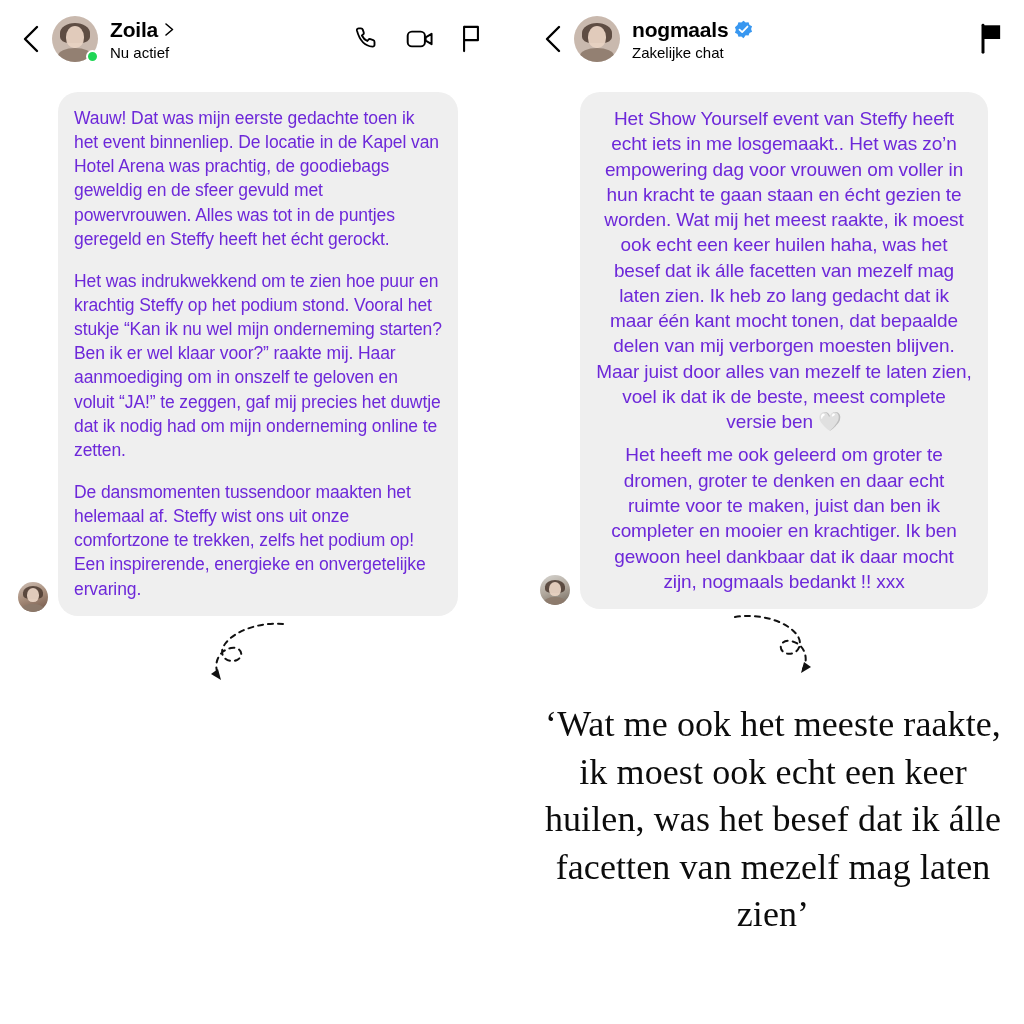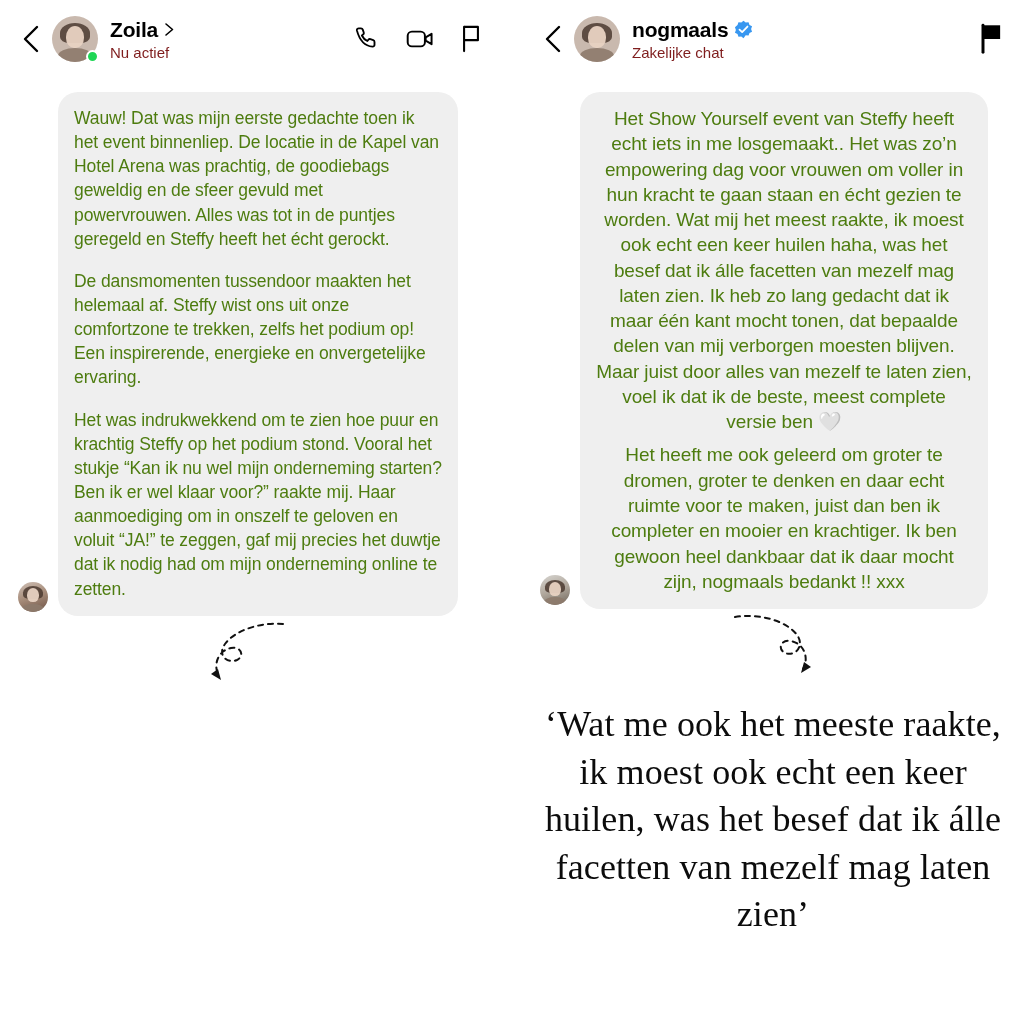--- a/index.html
+++ b/index.html
@@ -101,21 +101,21 @@
     white-space: nowrap;
   }
   .chev-right svg { display:block; }
   .verified {
     width: 19px; height: 19px;
     flex: 0 0 auto;
     display: block;
   }
   .substatus {
     font-size: 15px;
-    color: #7f1d1d;
+    color: #000000;
     margin-top: 2px;
     white-space: nowrap;
   }
   .header-actions {
     margin-left: auto;
     display: flex;
     align-items: center;
     gap: 22px;
   }
   .hicon { display: flex; align-items: center; justify-content: center; }
@@ -140,21 +140,21 @@
     margin-bottom: 4px;
   }
   .msg-avatar .ava-img { width: 30px; height: 30px; }
   .msg-avatar .ava-face { width: 12px; height: 14px; }
   .msg-avatar .ava-hair { width: 20px; height: 13px; }
   .msg-avatar .ava-body { width: 22px; height: 10px; }
   .bubble {
     background: #efefef;
     border-radius: 20px;
     padding: 14px 16px 15px 16px;
-    color: #4d7c0f;
+    color: #6d28d9;
     font-size: 17.5px;
     line-height: 1.38;
     letter-spacing: -0.1px;
     max-width: 400px;
   }
   .bubble p { margin: 0; }
   .bubble p + p { margin-top: 18px; }
   .bubble.wide { font-size: 19px; line-height: 1.33; max-width: 408px; text-align: center; }
 
   
@@ -236,22 +236,22 @@
       <div class="msg-row">
         <div class="msg-avatar">
           <div class="ava-img ava-a">
             <div class="ava-hair"></div>
             <div class="ava-face"></div>
             <div class="ava-body"></div>
           </div>
         </div>
         <div class="bubble">
           <p>Wauw! Dat was mijn eerste gedachte toen ik het event binnenliep. De locatie in de Kapel van Hotel Arena was prachtig, de goodiebags geweldig en de sfeer gevuld met powervrouwen. Alles was tot in de puntjes geregeld en Steffy heeft het écht gerockt.</p>
+          <p>Het was indrukwekkend om te zien hoe puur en krachtig Steffy op het podium stond. Vooral het stukje “Kan ik nu wel mijn onderneming starten? Ben ik er wel klaar voor?” raakte mij. Haar aanmoediging om in onszelf te geloven en voluit “JA!” te zeggen, gaf mij precies het duwtje dat ik nodig had om mijn onderneming online te zetten.</p>
           <p>De dansmomenten tussendoor maakten het helemaal af. Steffy wist ons uit onze comfortzone te trekken, zelfs het podium op! Een inspirerende, energieke en onvergetelijke ervaring.</p>
-          <p>Het was indrukwekkend om te zien hoe puur en krachtig Steffy op het podium stond. Vooral het stukje “Kan ik nu wel mijn onderneming starten? Ben ik er wel klaar voor?” raakte mij. Haar aanmoediging om in onszelf te geloven en voluit “JA!” te zeggen, gaf mij precies het duwtje dat ik nodig had om mijn onderneming online te zetten.</p>
         </div>
       </div>
     </div>
 
     <div class="squiggle">
       <svg width="120" height="86" viewBox="0 0 120 86" fill="none">
         <path d="M92 8 C70 6 44 14 34 28 C26 39 36 48 46 44 C54 40 50 30 40 32 C26 35 22 50 28 60" stroke="#111" stroke-width="2" stroke-dasharray="5 5" stroke-linecap="round" fill="none"></path>
         <path d="M20 58 L30 64 L27 53 Z" fill="#111"></path>
       </svg>
     </div>

